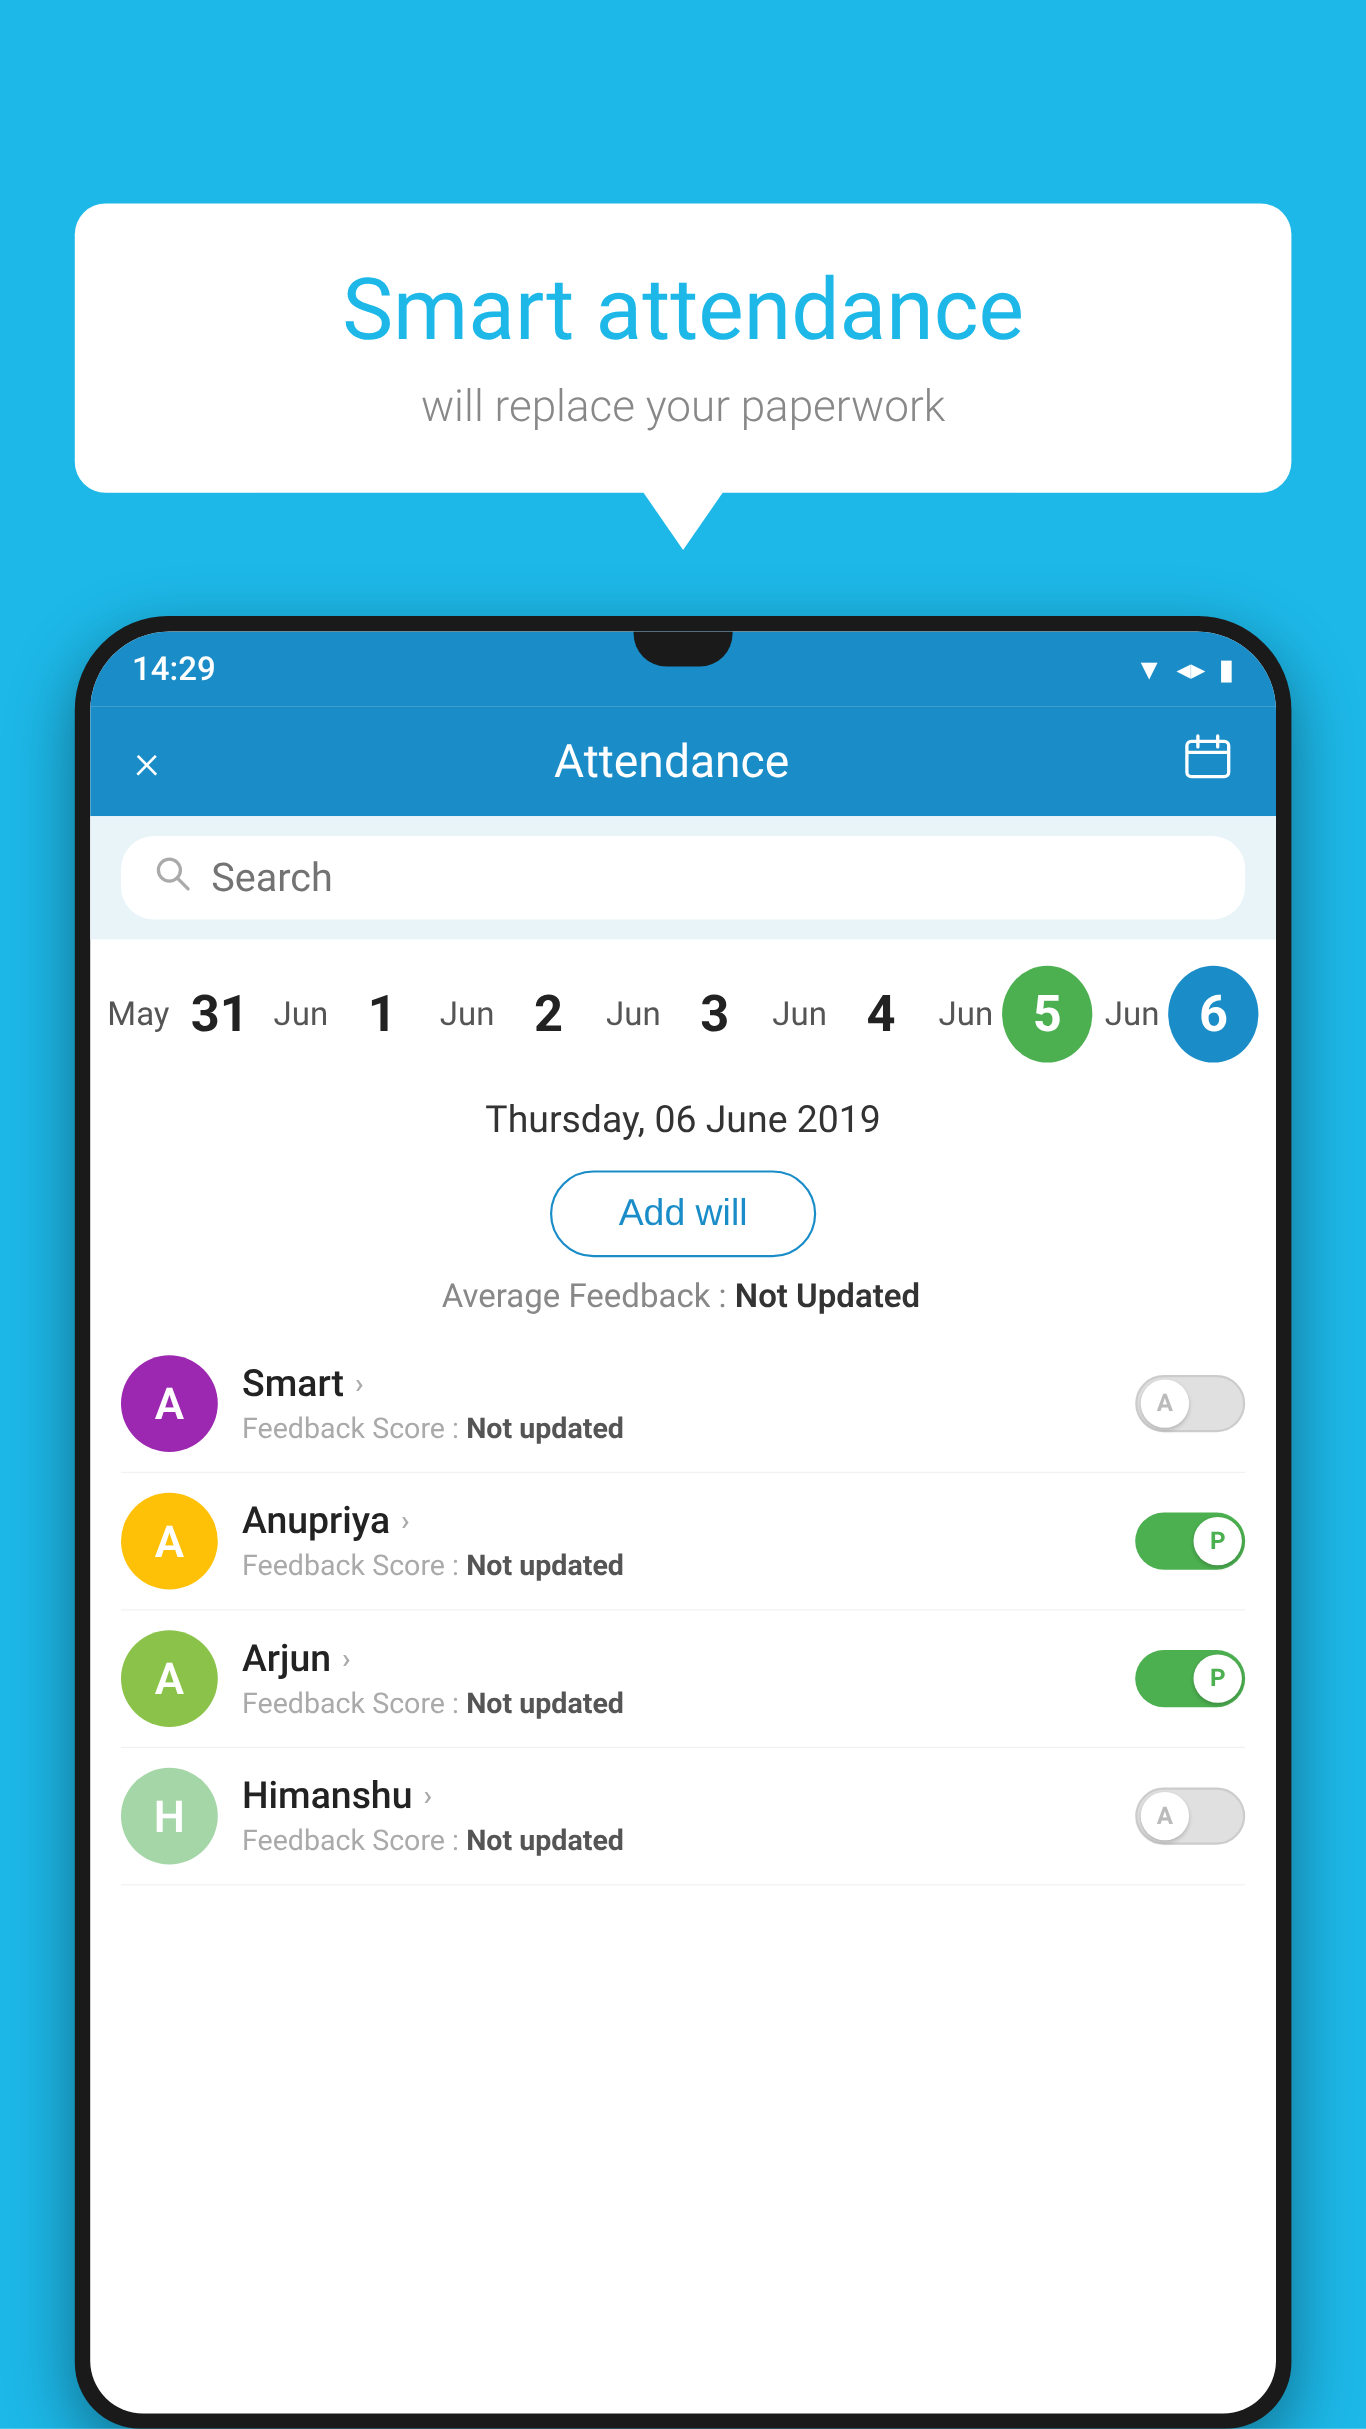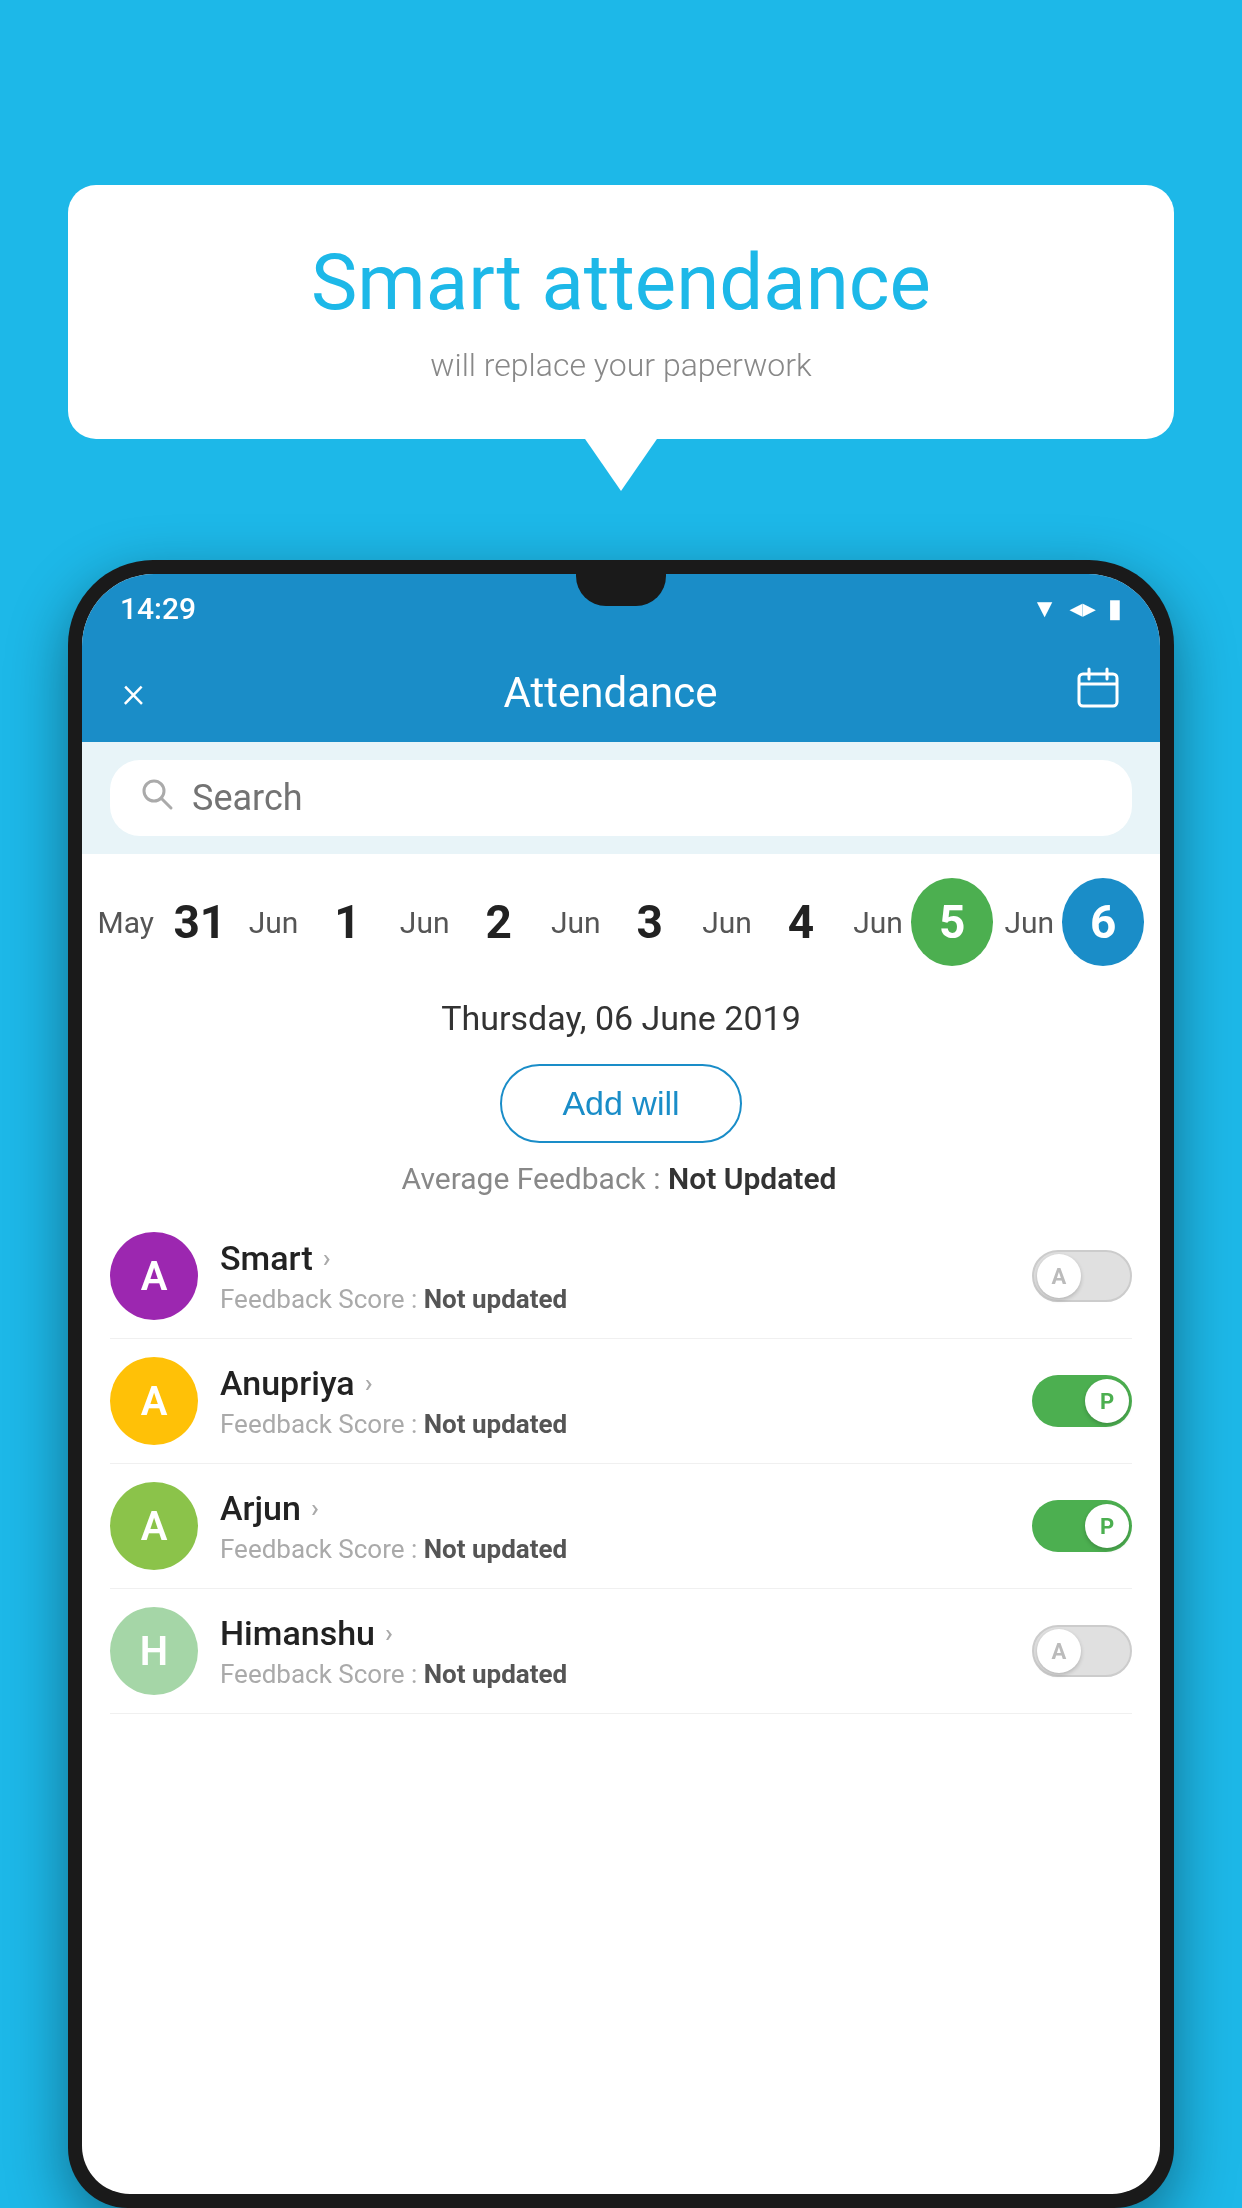--- a/index.html
+++ b/index.html
@@ -41,21 +41,21 @@
     }
     .bubble-title {
       color: #1DB8E8;
       font-size: 78px;
       font-weight: 400;
       line-height: 1.1;
       margin-bottom: 20px;
     }
     .bubble-subtitle {
       color: #888;
-      font-size: 32px;
+      font-size: 40px;
       font-weight: 300;
     }
 
     
     .phone-frame {
       position: absolute;
       top: 560px;
       left: 68px;
       right: 68px;
       bottom: 0;

